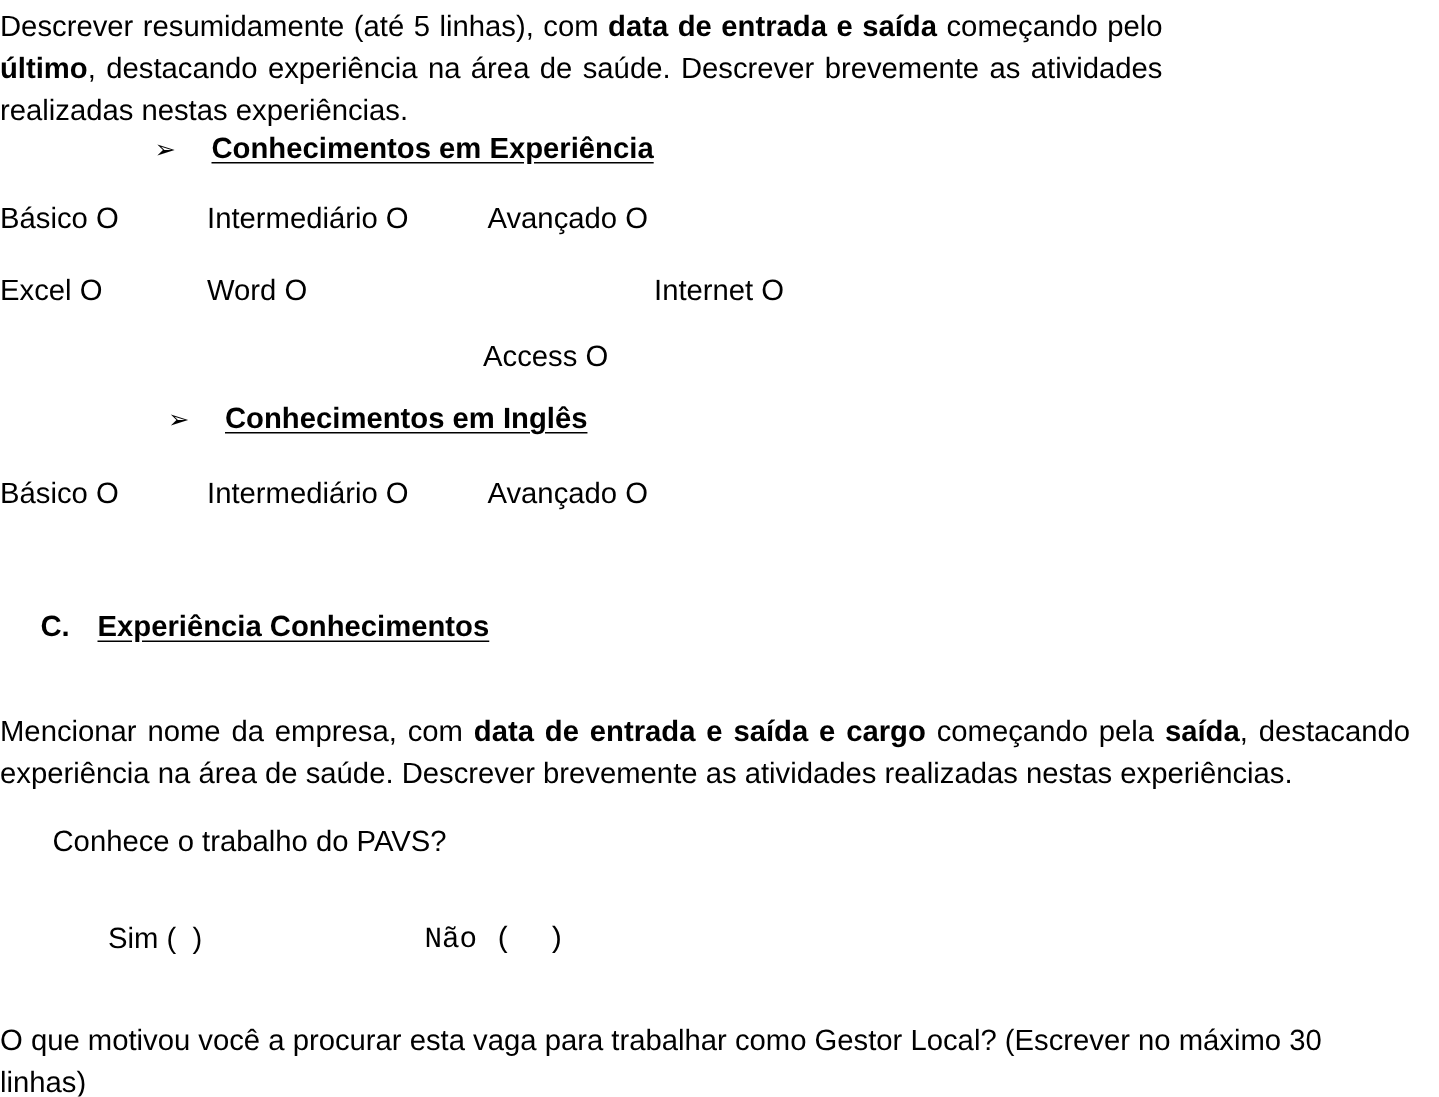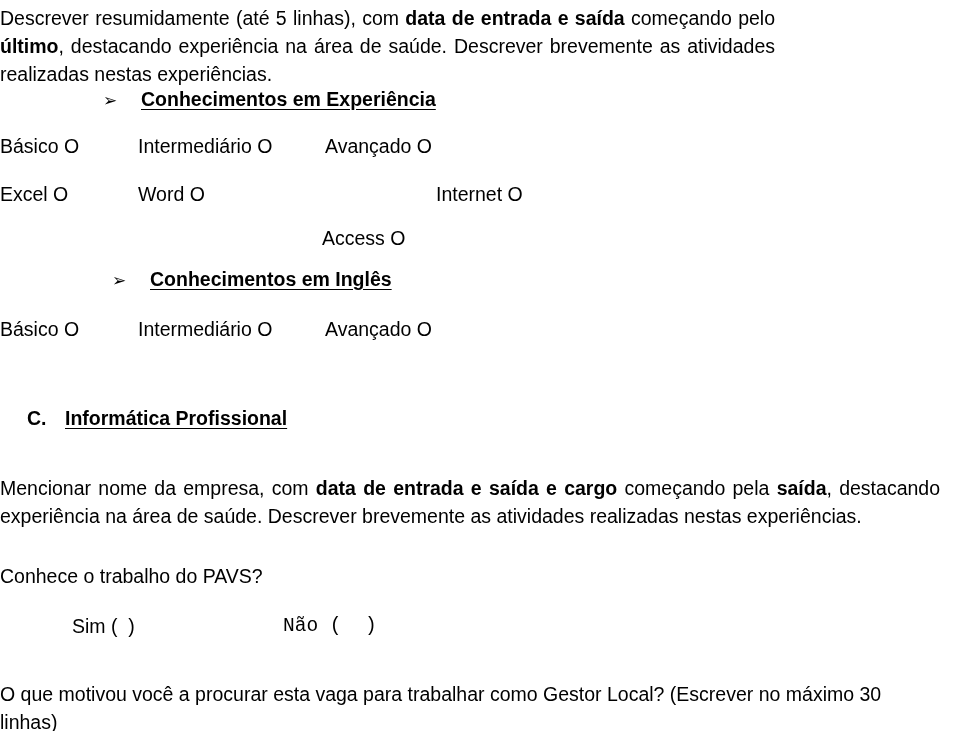--- a/index.html
+++ b/index.html
@@ -167,28 +167,28 @@
     <span>Intermediário </span>
     <span>O</span>
   </div>
   <div class="opt-item" style="left:325px; top:316px;">
     <span>Avançado </span>
     <span>O</span>
   </div>
 
   <div class="section-head" style="left:27px; top:407px;">
     <span class="section-letter">C.</span>
-    <span class="section-title">Informática Profissional</span>
+    <span class="section-title">Experiência Conhecimentos</span>
   </div>
 
   <div class="para" style="left:0px; top:474px; width:940px;">
     <span>Mencionar nome da empresa, com </span><span class="b">data de entrada e saída e cargo</span><span> começando pela </span><span class="b">saída</span><span>, destacando experiência na área de saúde. Descrever brevemente as atividades realizadas nestas experiências.</span>
   </div>
 
-  <div class="qline" style="left:0px; top:563px;">Conhece o trabalho do PAVS?</div>
+  <div class="qline" style="left:0px; top:548px;padding-left:35px;">Conhece o trabalho do PAVS?</div>
 
   <div class="choice" style="left:72px; top:613px;">Sim (  )</div>
 
   <div class="choice" style="left:283px; top:613px;font-family:Liberation Mono, monospace;">Não (  )</div>
 
   <div class="justify-block" style="left:0px; top:680px; width:959px;">
     <span>O que motivou você a procurar esta vaga para trabalhar como Gestor Local?  (Escrever no máximo 30</span>
     <span class="lastline">linhas)</span>
   </div>
 

